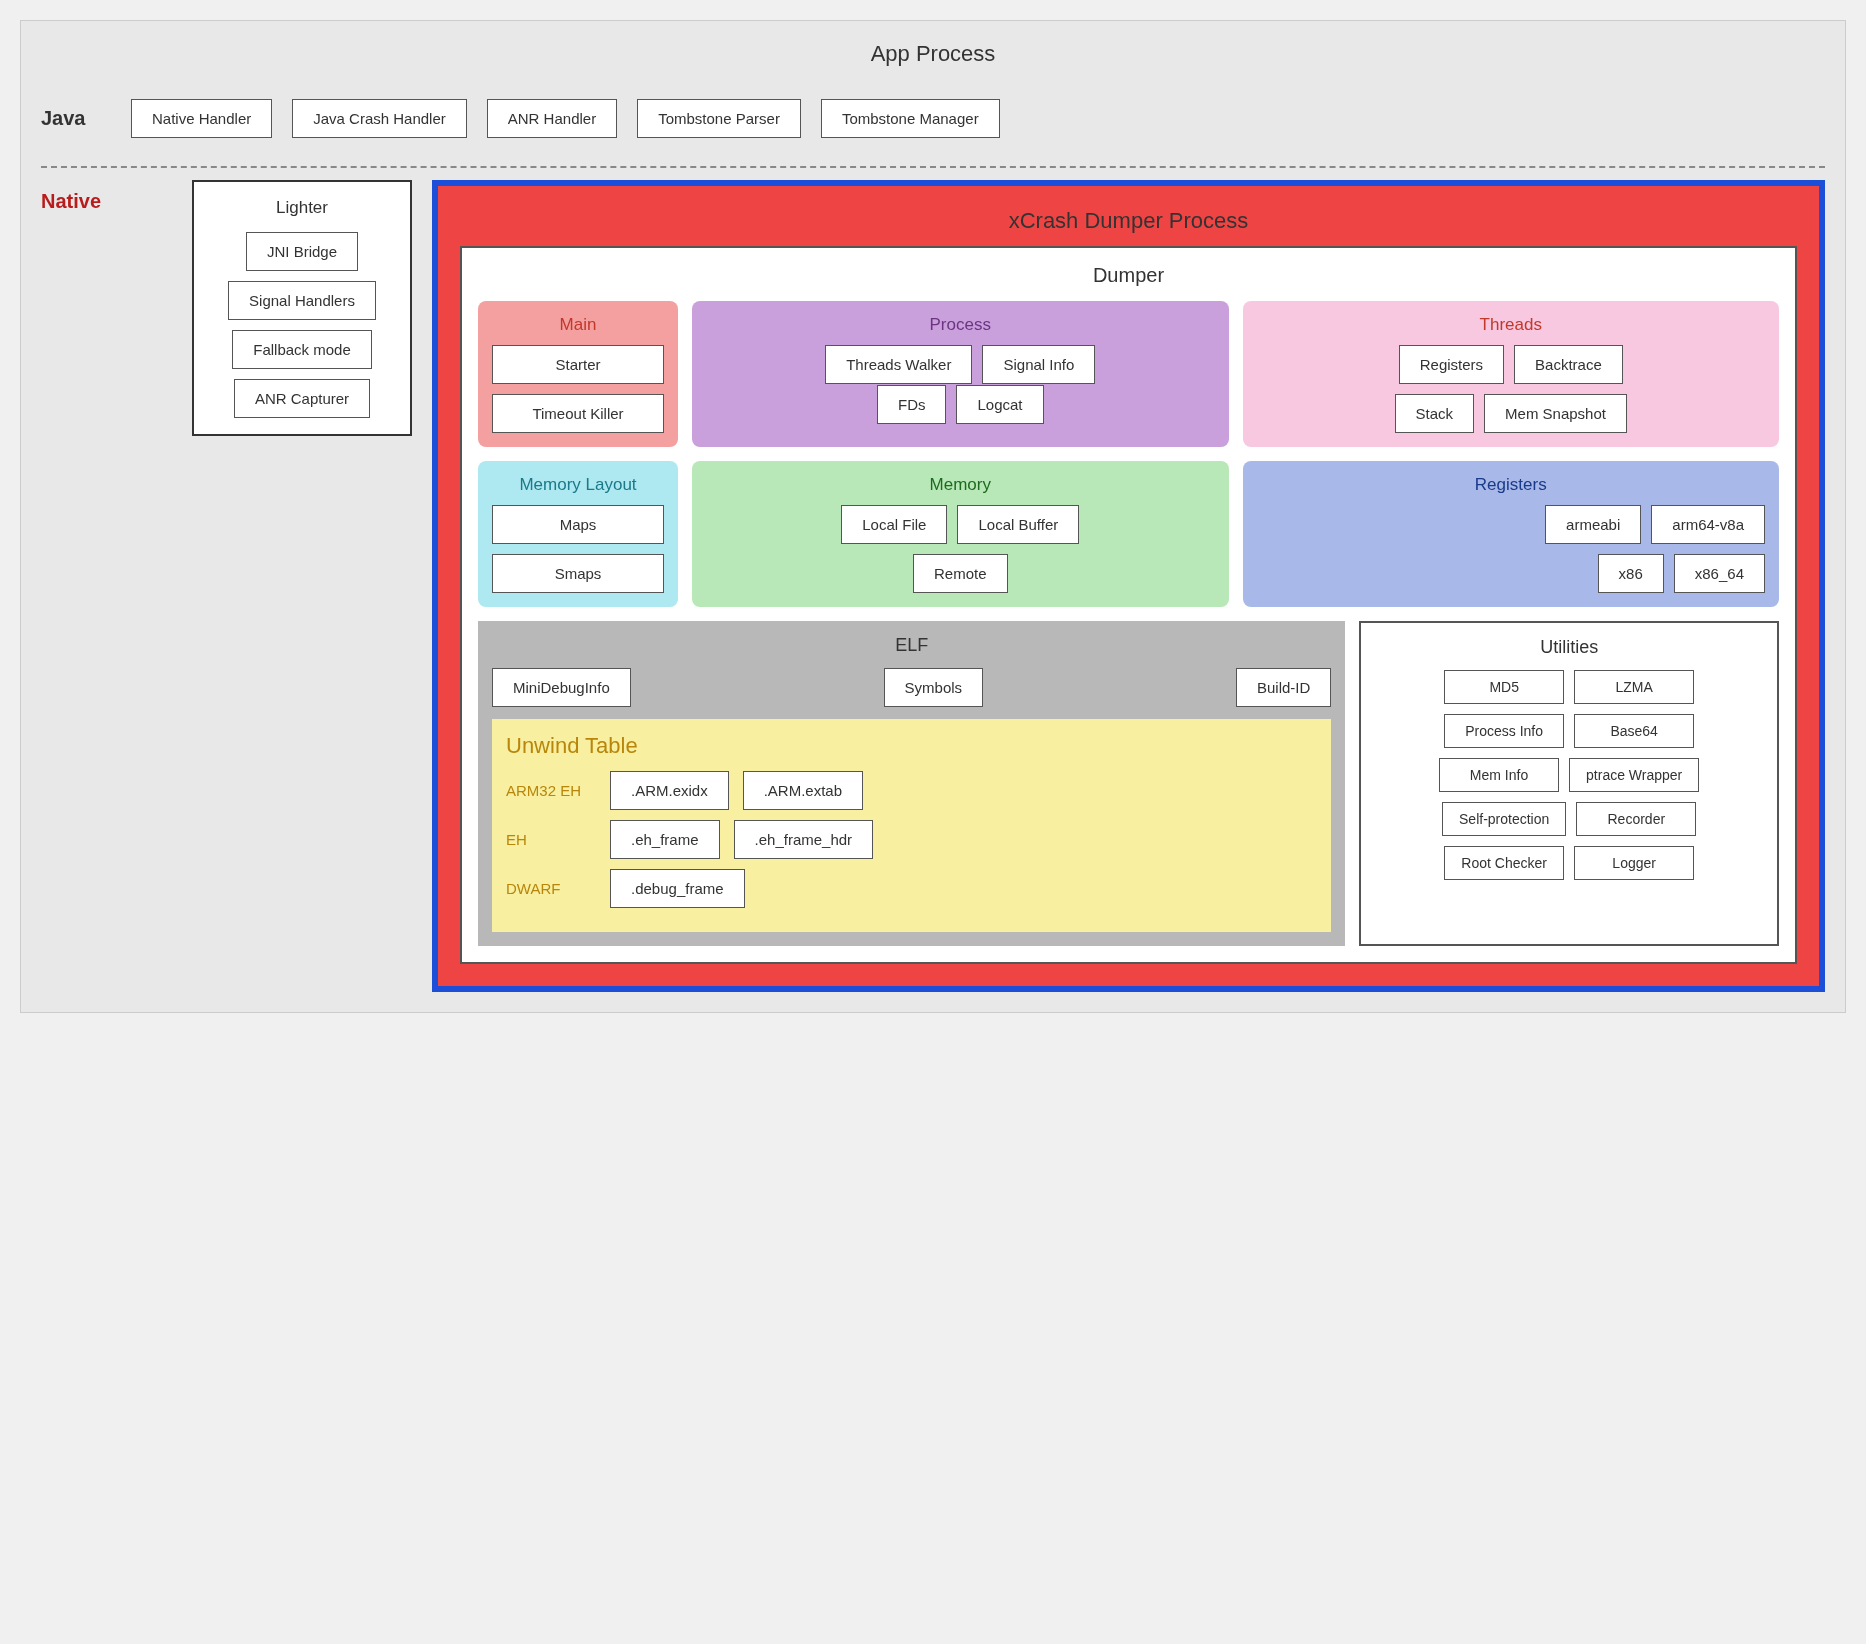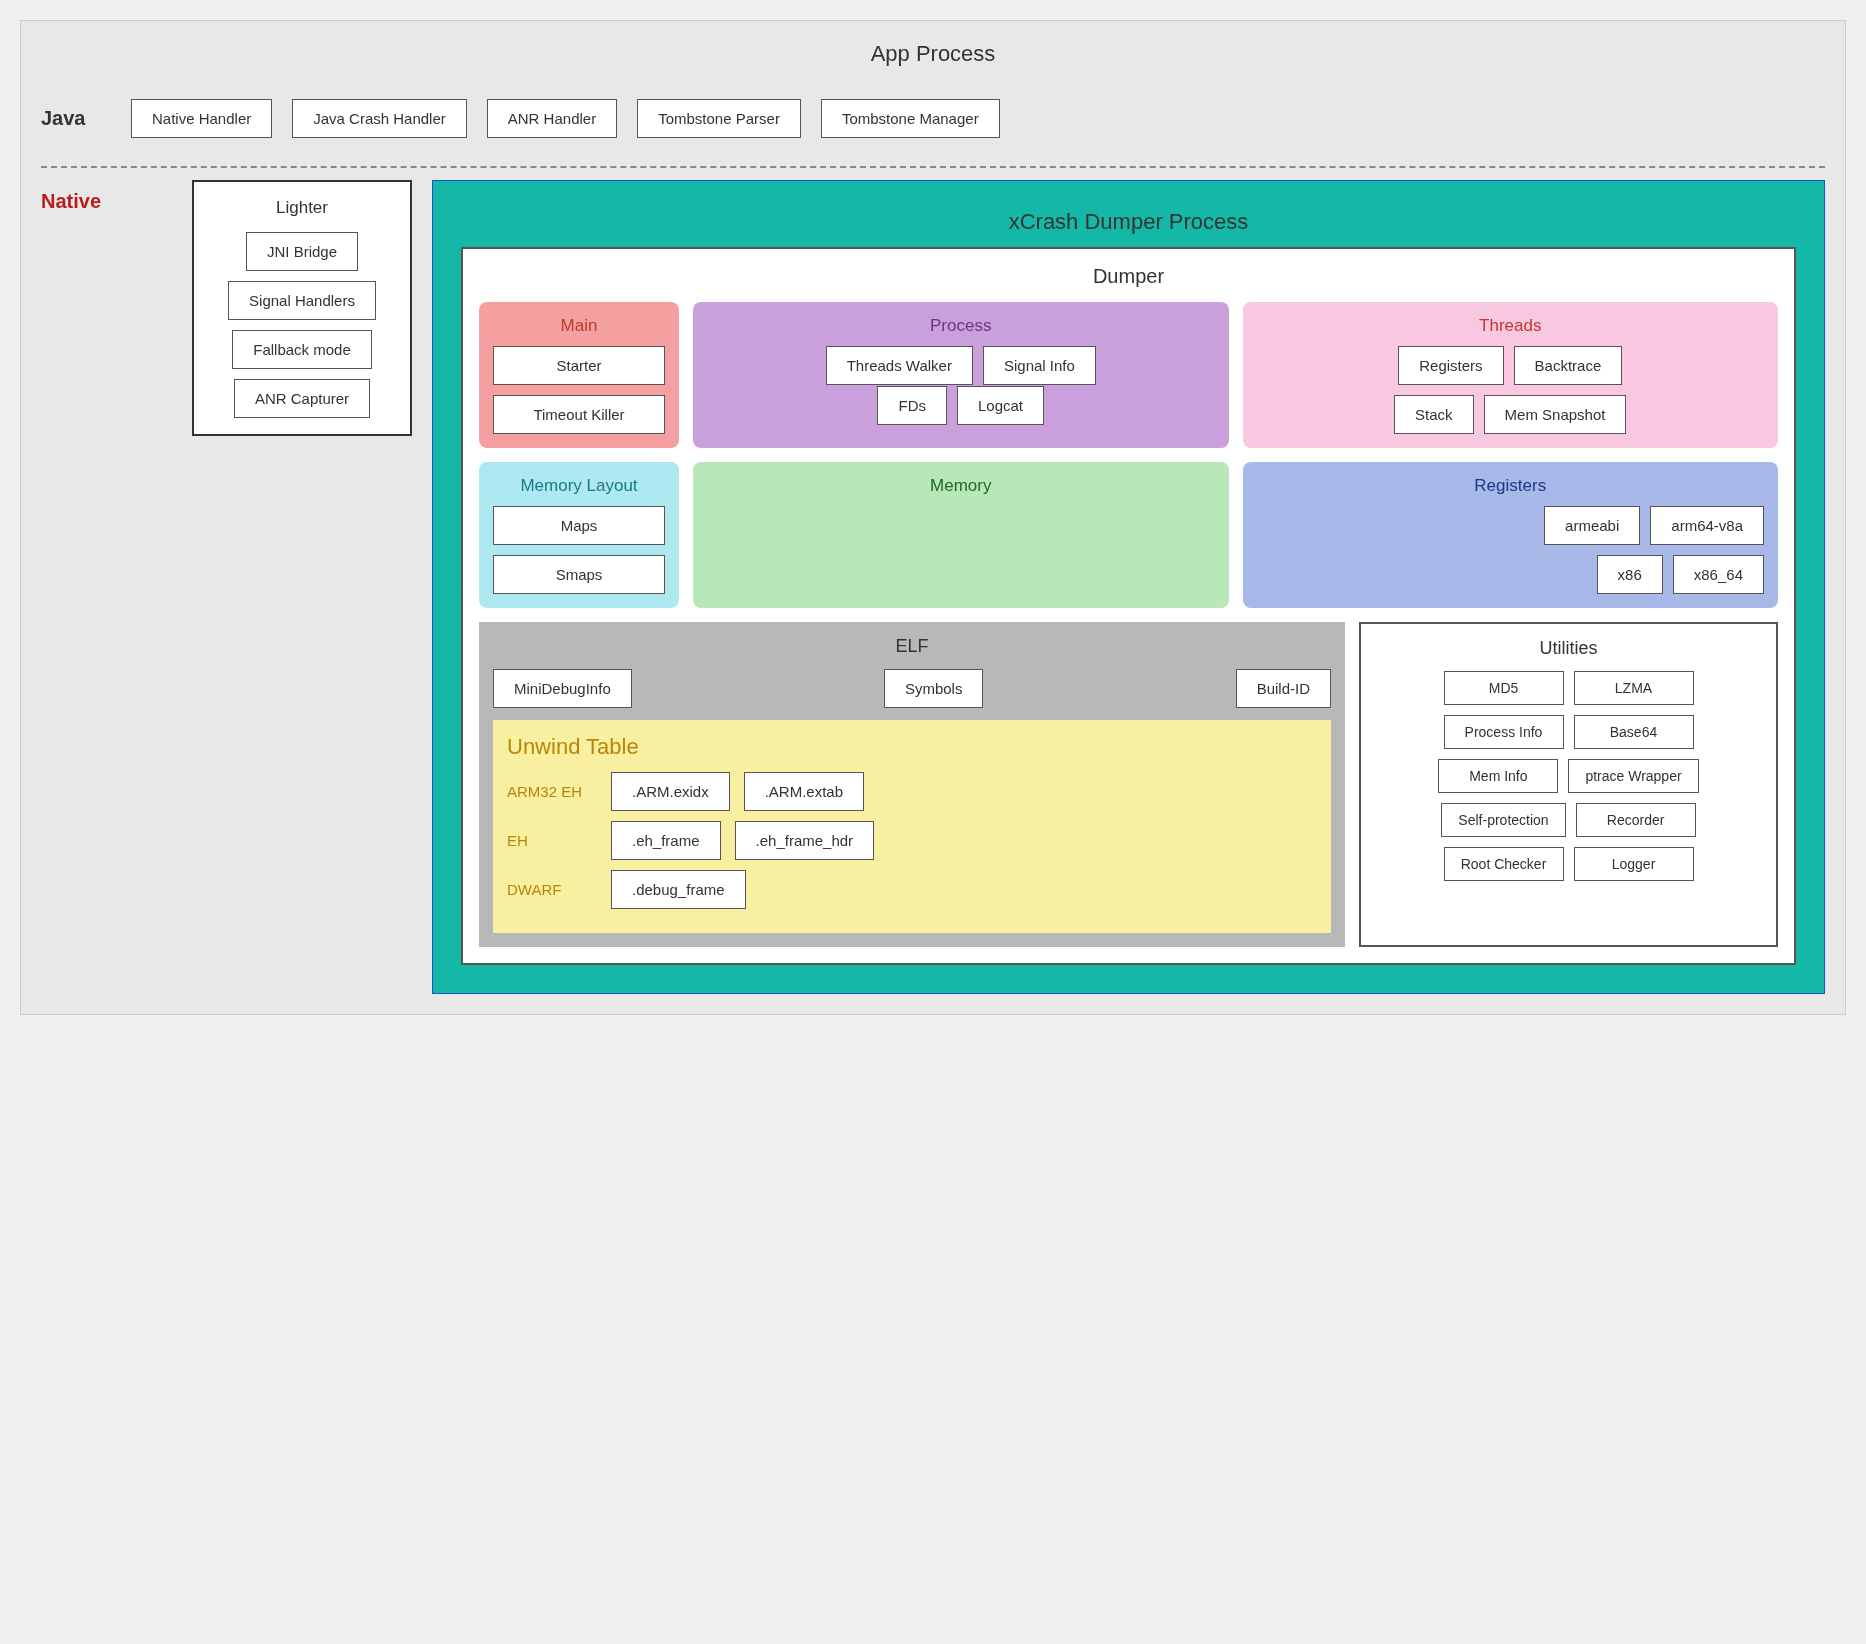--- a/index.html
+++ b/index.html
@@ -97,24 +97,24 @@
     }
 
     .lighter-title {
       font-size: 17px;
       color: #333;
       margin-bottom: 4px;
       font-weight: normal;
     }
 
     .xcrash-container {
-      background: #14b8a6;
-      border: 1px solid #1d4ed8;
+      background: #ef4444;
+      border: 6px solid #1d4ed8;
       flex: 1;
-      padding: 28px;
+      padding: 22px;
     }
 
     .xcrash-title {
       text-align: center;
       font-size: 22px;
       color: #333;
       margin-bottom: 12px;
     }
 
     .dumper-container {
@@ -362,20 +362,29 @@
           <div class="section-box memory-layout-section" style="max-width:200px;">
             <div class="section-box-title">Memory Layout</div>
             <div class="section-box-items-col">
               <div class="box">Maps</div>
               <div class="box">Smaps</div>
             </div>
           </div>
 
           <div class="section-box memory-section">
             <div class="section-box-title">Memory</div>
+            <div style="display:flex; flex-direction:column; gap:10px; align-items:center;">
+              <div style="display:flex; gap:10px;">
+                <div class="box">Local File</div>
+                <div class="box">Local Buffer</div>
+              </div>
+              <div style="display:flex; gap:10px;">
+                <div class="box">Remote</div>
+              </div>
+            </div>
           </div>
 
           <div class="section-box registers-section">
             <div class="section-box-title">Registers</div>
             <div style="display:flex; flex-direction:column; gap:10px; align-items:flex-end;">
               <div style="display:flex; gap:10px;">
                 <div class="box">armeabi</div>
                 <div class="box">arm64-v8a</div>
               </div>
               <div style="display:flex; gap:10px;">

